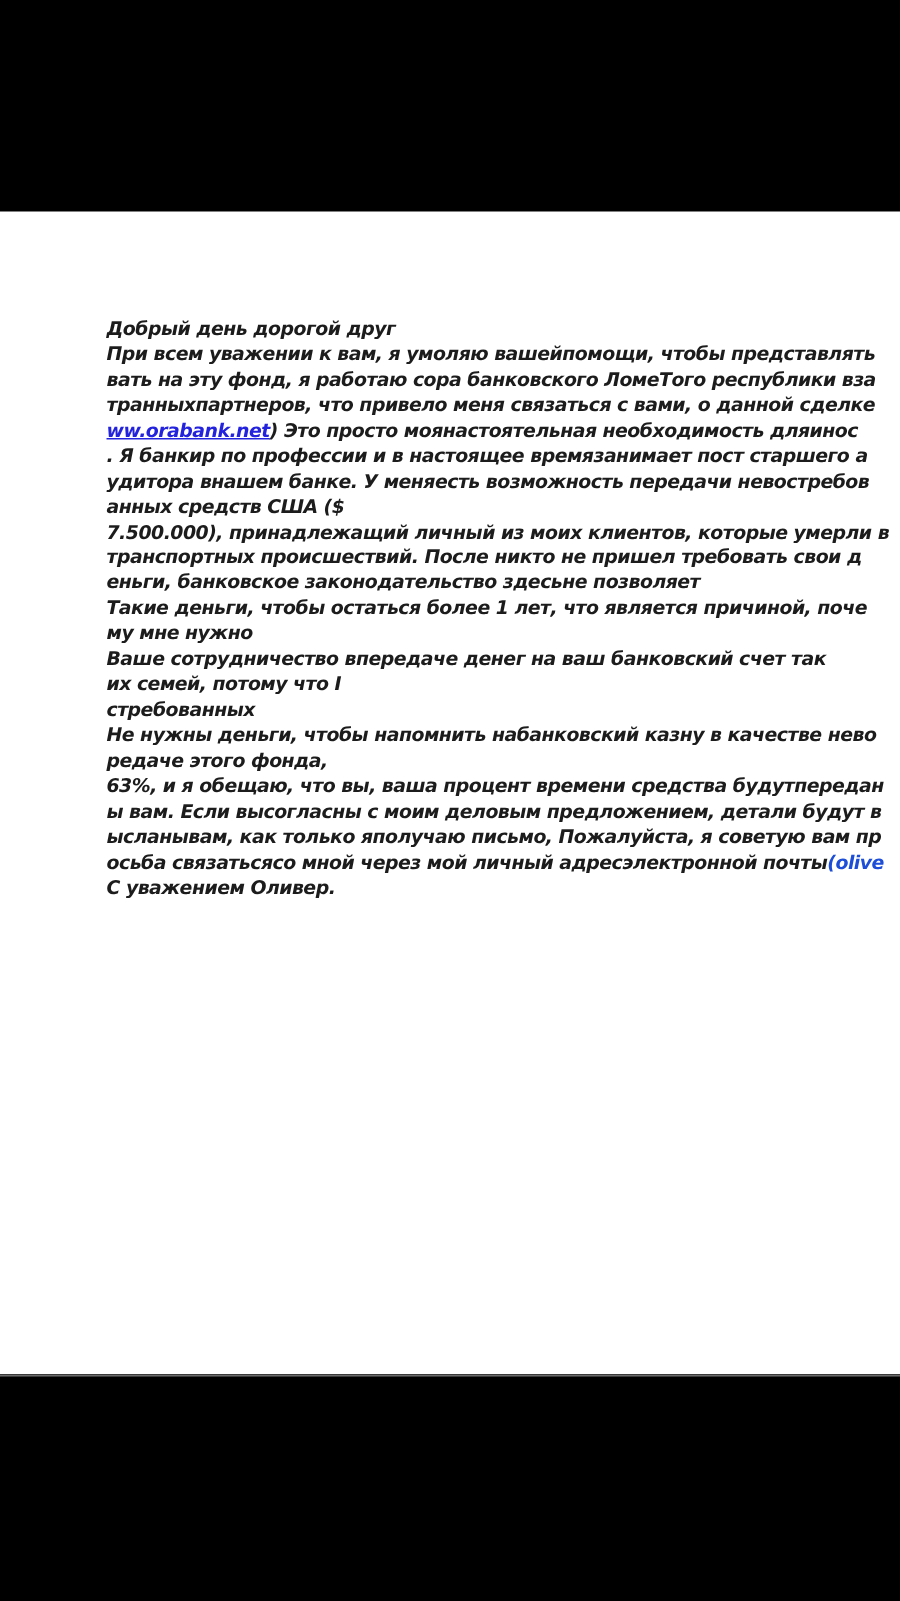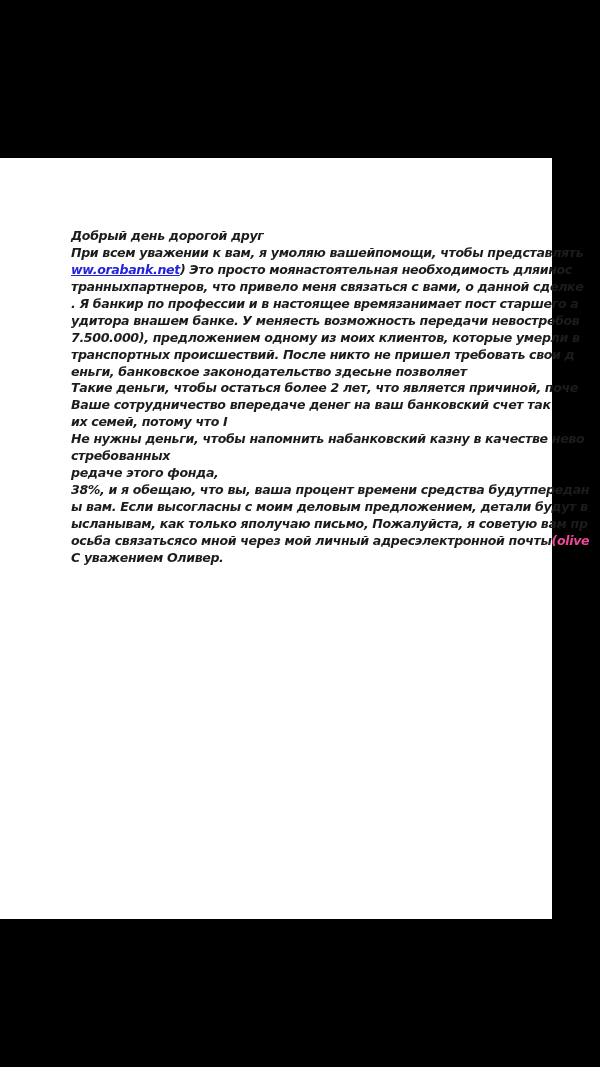--- a/index.html
+++ b/index.html
@@ -18,23 +18,23 @@
   .letterbox {
     position: absolute;
     left: 0;
     width: 600px;
     background: #000000;
   }
   .letterbox.top    { top: 0;     height: 143px; }
   .letterbox.bottom { top: 919px; height: 148px; }
   .paper {
     position: absolute;
-    top: 158px;
+    top: 141px;
     left: 0;
-    width: 552px;
+    width: 600px;
     height: 776px;
     background: #ffffff;
     box-shadow: 0 -1px 0 #3a3a3a inset, 0 1px 0 #3a3a3a;
   }
   .letter {
     position: absolute;
     top: 70px;
     left: 71px;
     width: 505px;
     font-weight: 700;
@@ -46,45 +46,48 @@
   }
   .line {
     white-space: nowrap;
   }
   .seg-black { color: #1c1c1c; }
   .seg-link {
     color: #2322dd;
     text-decoration: underline;
     cursor: pointer;
   }
-  .seg-red { color: #ec4899; }
+  .seg-red { color: #1d4ed8; }
 </style>
 </head>
 <body>
 
 <div class="screen">
   <div class="letterbox top"></div>
   <div class="paper">
     <div class="letter" id="letter-body">
         <div class="line"><span class="seg-black">Добрый день дорогой друг</span></div>
         <div class="line"><span class="seg-black">При всем уважении к вам, я умоляю вашейпомощи, чтобы представлять</span></div>
+        <div class="line"><span class="seg-black">вать на эту фонд, я работаю сора банковского ЛомеТого республики вза</span></div>
+        <div class="line"><span class="seg-black">транныхпартнеров, что привело меня связаться с вами, о данной сделке</span></div>
         <div class="line"><span class="seg-link">ww.orabank.net</span><span class="seg-black">) Это просто моянастоятельная необходимость дляинос</span></div>
-        <div class="line"><span class="seg-black">транныхпартнеров, что привело меня связаться с вами, о данной сделке</span></div>
         <div class="line"><span class="seg-black">. Я банкир по профессии и в настоящее времязанимает пост старшего а</span></div>
         <div class="line"><span class="seg-black">удитора внашем банке. У меняесть возможность передачи невостребов</span></div>
-        <div class="line"><span class="seg-black">7.500.000), предложением одному из моих клиентов, которые умерли в</span></div>
+        <div class="line"><span class="seg-black">анных средств США ($</span></div>
+        <div class="line"><span class="seg-black">7.500.000), принадлежащий личный из моих клиентов, которые умерли в</span></div>
         <div class="line"><span class="seg-black">транспортных происшествий. После никто не пришел требовать свои д</span></div>
         <div class="line"><span class="seg-black">еньги, банковское законодательство здесьне позволяет</span></div>
-        <div class="line"><span class="seg-black">Такие деньги, чтобы остаться более 2 лет, что является причиной, поче</span></div>
+        <div class="line"><span class="seg-black">Такие деньги, чтобы остаться более 1 лет, что является причиной, поче</span></div>
+        <div class="line"><span class="seg-black">му мне нужно</span></div>
         <div class="line"><span class="seg-black">Ваше сотрудничество впередаче денег на ваш банковский счет так</span></div>
         <div class="line"><span class="seg-black">их семей, потому что I</span></div>
+        <div class="line"><span class="seg-black">стребованных</span></div>
         <div class="line"><span class="seg-black">Не нужны деньги, чтобы напомнить набанковский казну в качестве нево</span></div>
-        <div class="line"><span class="seg-black">стребованных</span></div>
         <div class="line"><span class="seg-black">редаче этого фонда,</span></div>
-        <div class="line"><span class="seg-black">38%, и я обещаю, что вы, ваша процент времени средства будутпередан</span></div>
+        <div class="line"><span class="seg-black">63%, и я обещаю, что вы, ваша процент времени средства будутпередан</span></div>
         <div class="line"><span class="seg-black">ы вам. Если высогласны с моим деловым предложением, детали будут в</span></div>
         <div class="line"><span class="seg-black">ысланывам, как только яполучаю письмо, Пожалуйста, я советую вам пр</span></div>
         <div class="line"><span class="seg-black">осьба связатьсясо мной через мой личный адресэлектронной почты</span><span class="seg-red">(olive</span></div>
         <div class="line"><span class="seg-black">С уважением Оливер.</span></div>
       </div>
   </div>
   <div class="letterbox bottom"></div>
 </div>
 
 </body></html>

